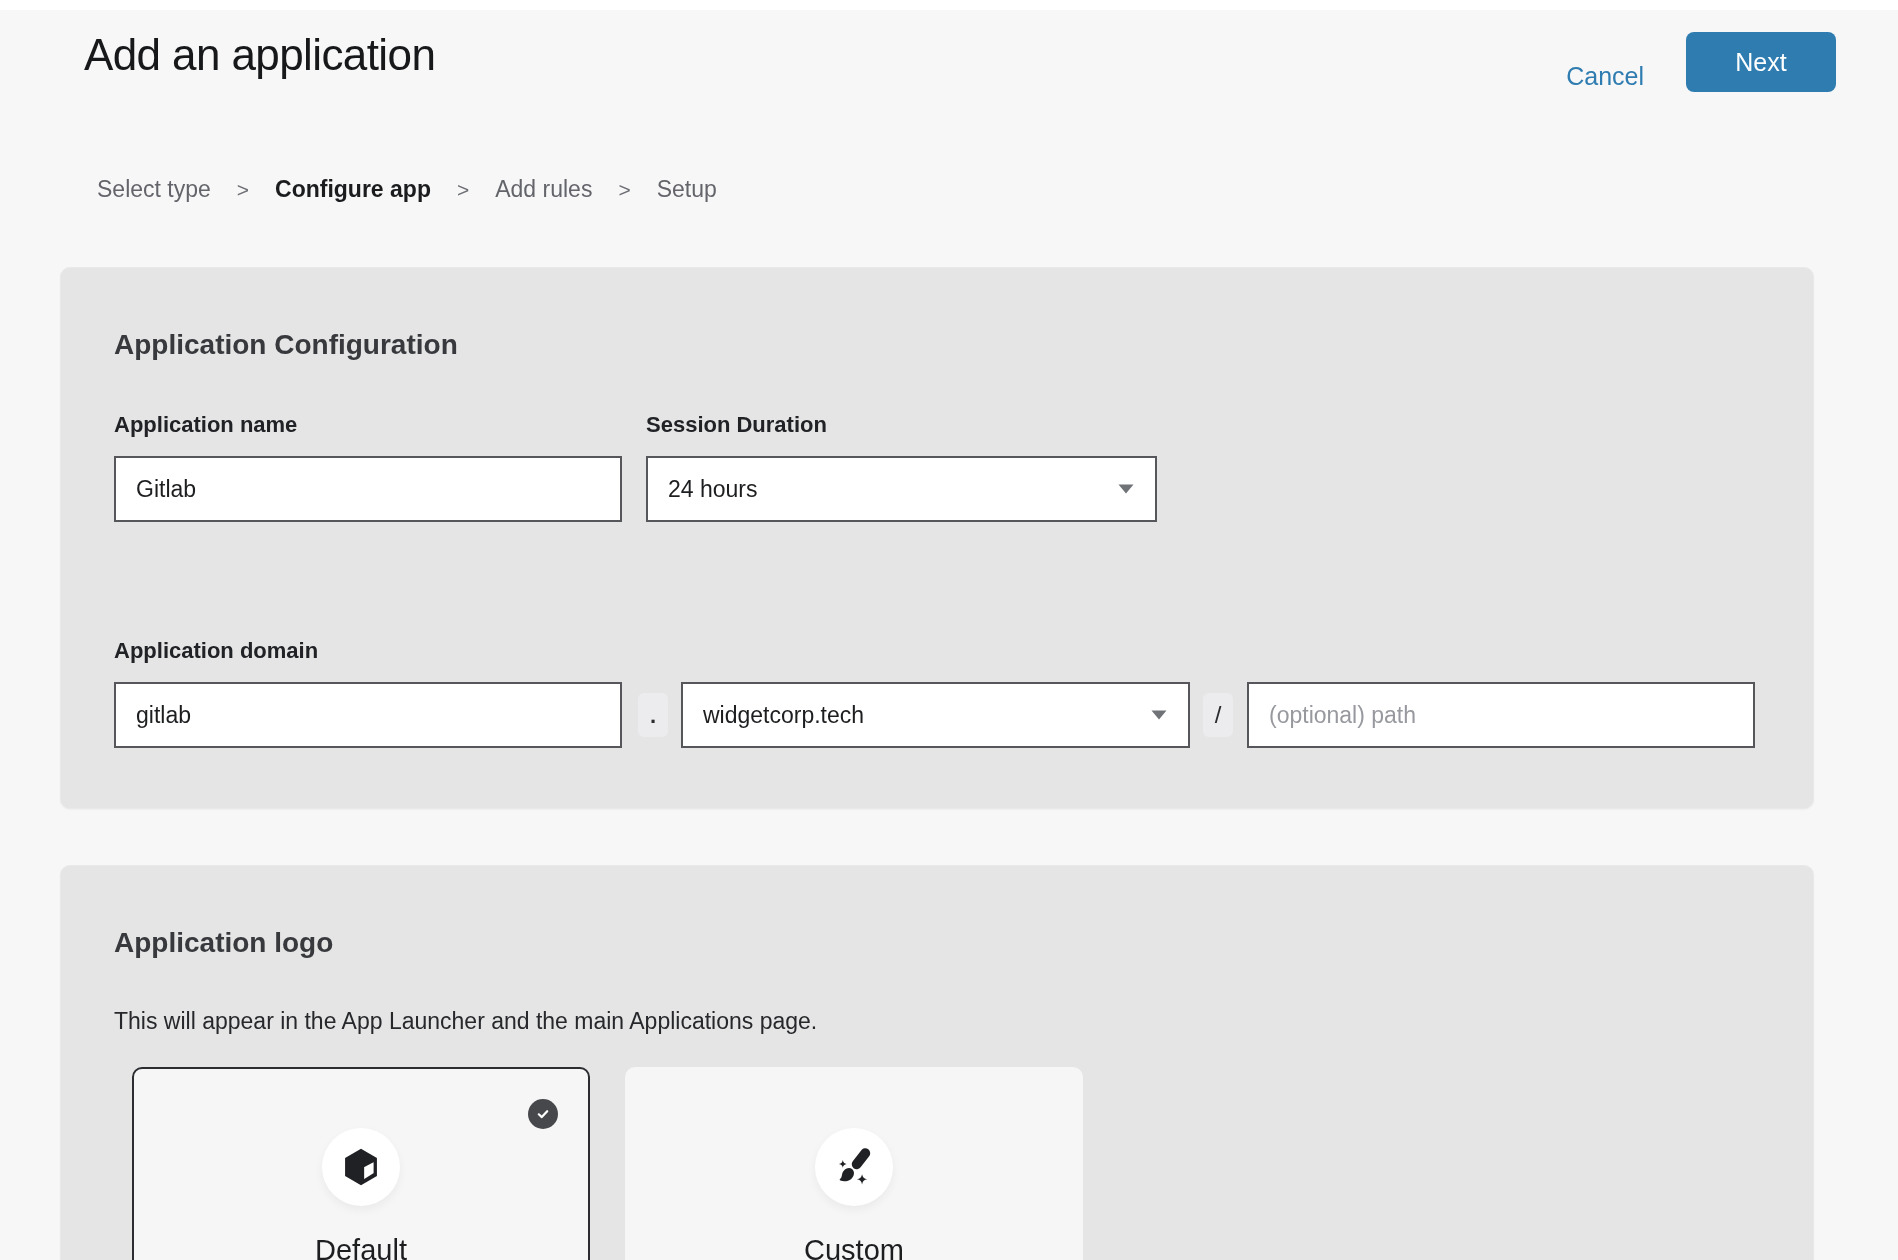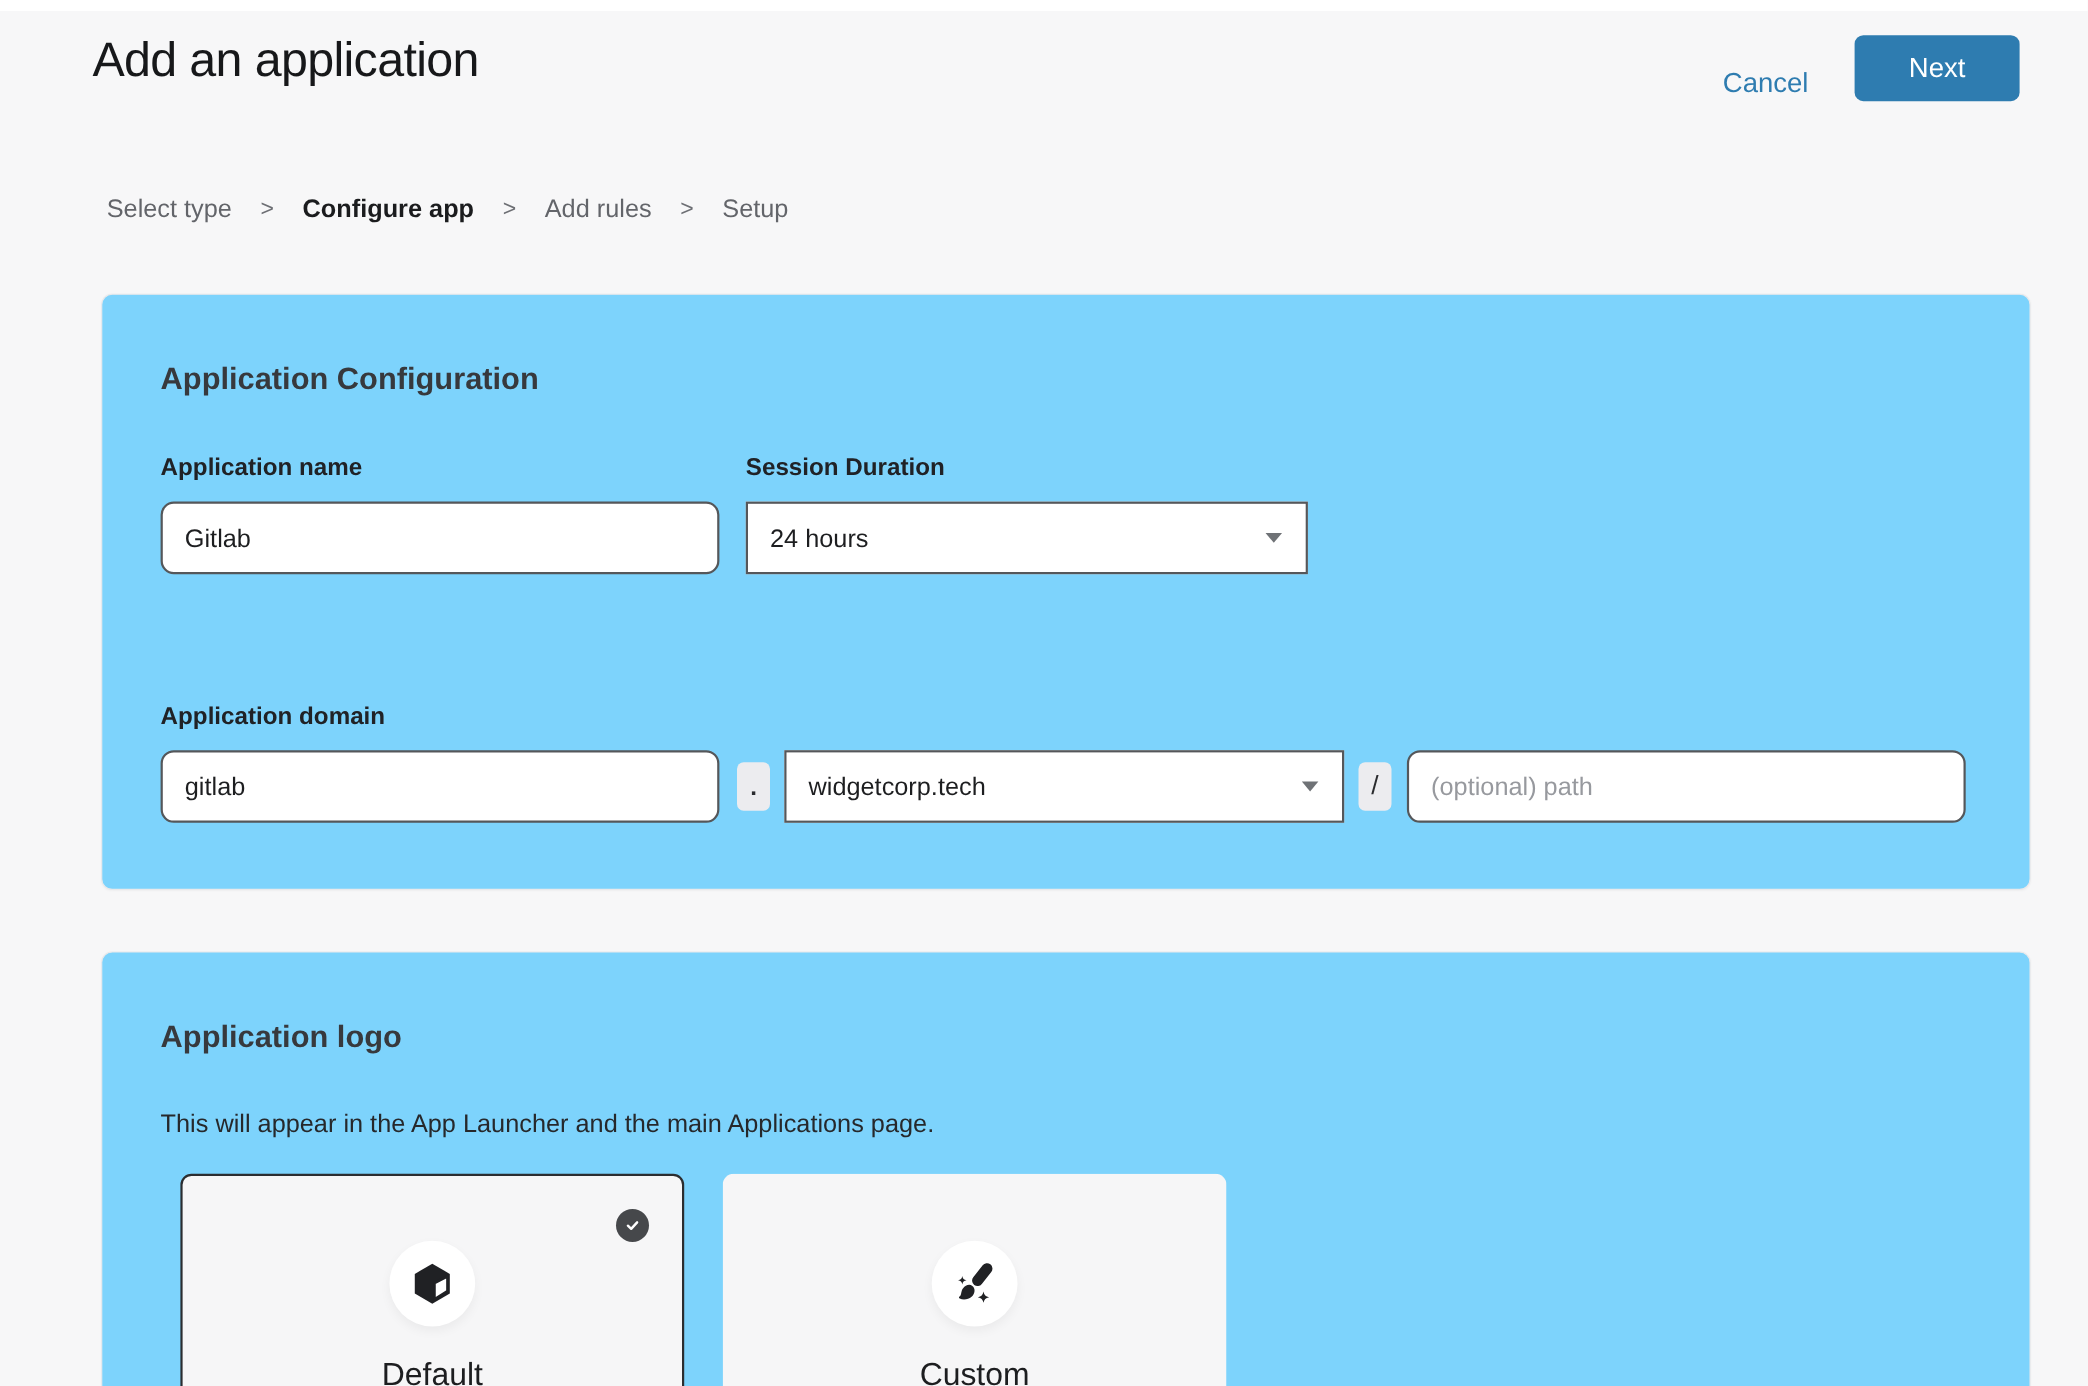--- a/index.html
+++ b/index.html
@@ -19,29 +19,29 @@
   .next-button { width:150px; height:60px; border-radius:8px; background:#2e7cb0; color:#ffffff;
     font-size:25px; border:none; display:flex; align-items:center; justify-content:center; cursor:pointer; font-family:inherit;margin-top:14px; }
 
   
   .breadcrumb { display:flex; align-items:center; gap:26px; margin:84px 0 0 97px; font-size:23px; color:#63656a; }
   .crumb { cursor:pointer; }
   .crumb.active { font-weight:700; color:#1b1c1e; }
   .crumb-sep { font-size:21px; color:#6d6f74; }
 
   
-  .card { background:#7dd3fc; border:1px solid #e9e9eb; border-radius:10px;
-    box-shadow:0 1px 2px rgba(0,0,0,0.04); margin-left:92px; width:1754px; }
+  .card { background:#e5e5e5; border:1px solid #e9e9eb; border-radius:10px;
+    box-shadow:0 1px 2px rgba(0,0,0,0.04); margin-left:60px; width:1754px; }
   .card-config { margin-top:64px; height:542px; padding:60px 53px 0; }
   .card-logo  { margin-top:56px; height:560px; padding:60px 53px 0; }
   .card-heading { font-size:28px; font-weight:700; color:#37393d; margin:0; line-height:34px; }
 
   .form-row { display:flex; gap:24px; margin-top:50px; }
   .field-label { display:block; font-size:22px; font-weight:700; color:#202226; line-height:26px; margin:0 0 18px; }
-  .text-input { height:66px; border:2px solid #55575a; border-radius:12px; font-size:23px;
+  .text-input { height:66px; border:2px solid #55575a; border-radius:0; font-size:23px;
     padding:0 20px; color:#1d1e20; background:#fff; font-family:inherit; outline:none; }
   .text-input::placeholder { color:#97999e; }
   .select-box { position:relative; height:66px; border:2px solid #55575a; border-radius:0;
     display:flex; align-items:center; padding:0 54px 0 20px; font-size:23px; background:#fff; cursor:pointer; }
   .select-box .chev { position:absolute; right:20px; top:50%; transform:translateY(-50%); line-height:0; }
 
   .w-name    { width:508px; }
   .w-session { width:511px; }
   .w-sub     { width:508px; }
   .w-domain  { width:509px; }

